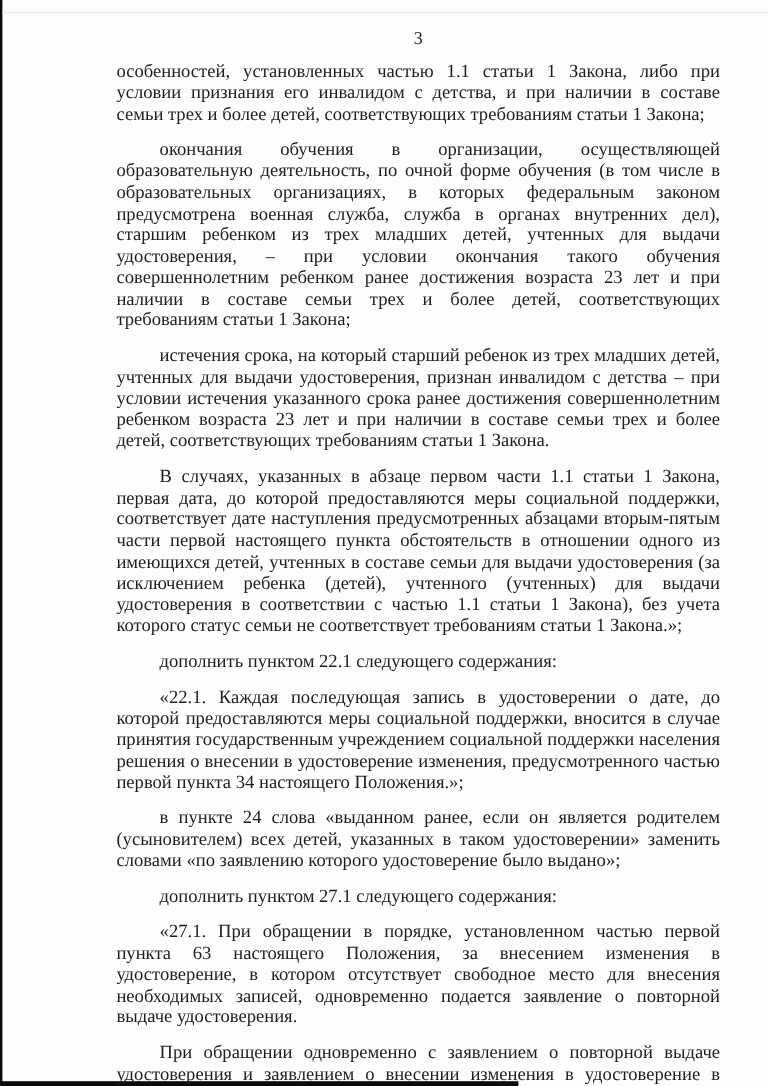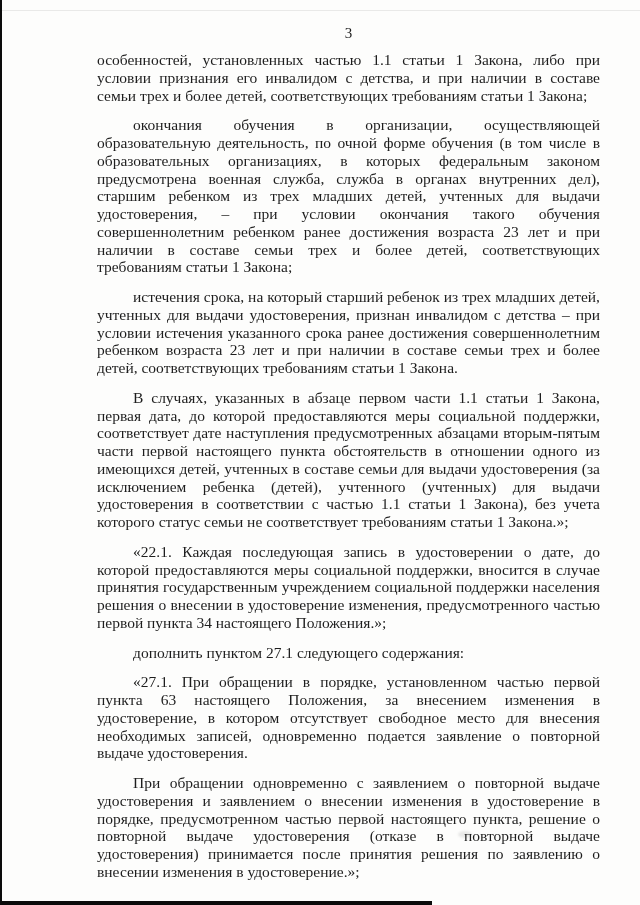--- a/index.html
+++ b/index.html
@@ -71,18 +71,20 @@
   <div class="edge-left"></div>
   <div class="edge-bottom"></div>
   <div class="hairline"></div>
   <div class="smudge"></div>
   <div class="page-number">3</div>
   <div class="body-text" id="doc-body">
       <p class="para">особенностей, установленных частью 1.1 статьи 1 Закона, либо при условии признания его инвалидом с детства, и при наличии в составе семьи трех и более детей, соответствующих требованиям статьи 1 Закона;</p>
       <p class="para indent">окончания обучения в организации, осуществляющей образовательную деятельность, по очной форме обучения (в том числе в образовательных организациях, в которых федеральным законом предусмотрена военная служба, служба в органах внутренних дел), старшим ребенком из трех младших детей, учтенных для выдачи удостоверения, – при условии окончания такого обучения совершеннолетним ребенком ранее достижения возраста 23 лет и при наличии в составе семьи трех и более детей, соответствующих требованиям статьи 1 Закона;</p>
       <p class="para indent">истечения срока, на который старший ребенок из трех младших детей, учтенных для выдачи удостоверения, признан инвалидом с детства – при условии истечения указанного срока ранее достижения совершеннолетним ребенком возраста 23 лет и при наличии в составе семьи трех и более детей, соответствующих требованиям статьи 1 Закона.</p>
       <p class="para indent">В случаях, указанных в абзаце первом части 1.1 статьи 1 Закона, первая дата, до которой предоставляются меры социальной поддержки, соответствует дате наступления предусмотренных абзацами вторым-пятым части первой настоящего пункта обстоятельств в отношении одного из имеющихся детей, учтенных в составе семьи для выдачи удостоверения (за исключением ребенка (детей), учтенного (учтенных) для выдачи удостоверения в соответствии с частью 1.1 статьи 1 Закона), без учета которого статус семьи не соответствует требованиям статьи 1 Закона.»;</p>
+      <p class="para indent">дополнить пунктом 22.1 следующего содержания:</p>
       <p class="para indent">«22.1. Каждая последующая запись в удостоверении о дате, до которой предоставляются меры социальной поддержки, вносится в случае принятия государственным учреждением социальной поддержки населения решения о внесении в удостоверение изменения, предусмотренного частью первой пункта 34 настоящего Положения.»;</p>
+      <p class="para indent">в пункте 24 слова «выданном ранее, если он является родителем (усыновителем) всех детей, указанных в таком удостоверении» заменить словами «по заявлению которого удостоверение было выдано»;</p>
       <p class="para indent">дополнить пунктом 27.1 следующего содержания:</p>
       <p class="para indent">«27.1. При обращении в порядке, установленном частью первой пункта 63 настоящего Положения, за внесением изменения в удостоверение, в котором отсутствует свободное место для внесения необходимых записей, одновременно подается заявление о повторной выдаче удостоверения.</p>
       <p class="para indent">При обращении одновременно с заявлением о повторной выдаче удостоверения и заявлением о внесении изменения в удостоверение в порядке, предусмотренном частью первой настоящего пункта, решение о повторной выдаче удостоверения (отказе в повторной выдаче удостоверения) принимается после принятия решения по заявлению о внесении изменения в удостоверение.»;</p>
     </div>
 </div>
 
 </body></html>

